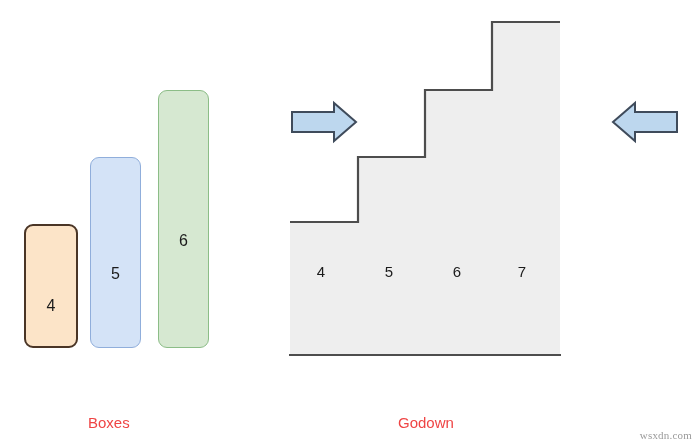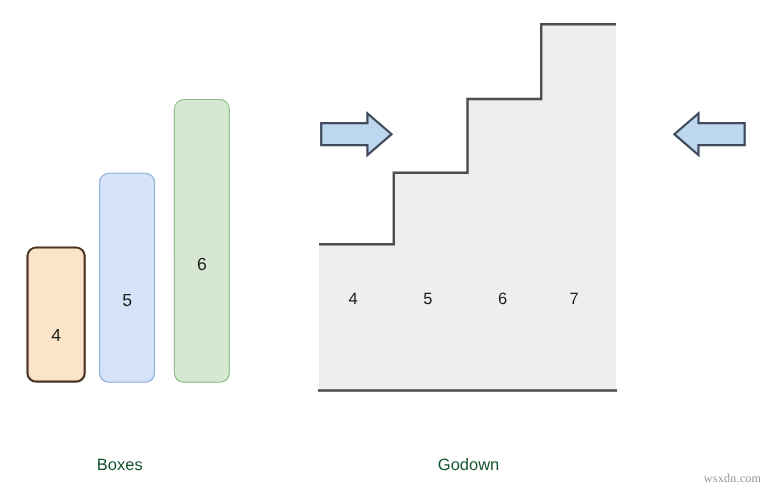--- a/index.html
+++ b/index.html
@@ -72,21 +72,21 @@
   }
   #gcol-0 { left: 309px; top: 263px; }
   #gcol-1 { left: 377px; top: 263px; }
   #gcol-2 { left: 445px; top: 263px; }
   #gcol-3 { left: 510px; top: 263px; }
 
   
   .caption {
     position: absolute;
     font-size: 15px;
-    color: #14532d;
+    color: #ef4444;
     font-family: "Liberation Sans", sans-serif;
     white-space: nowrap;
   }
   #caption-boxes  { left: 88px;  top: 414px; }
   #caption-godown { left: 398px; top: 414px; }
 
   
   #watermark {
     position: absolute;
     right: 8px;

